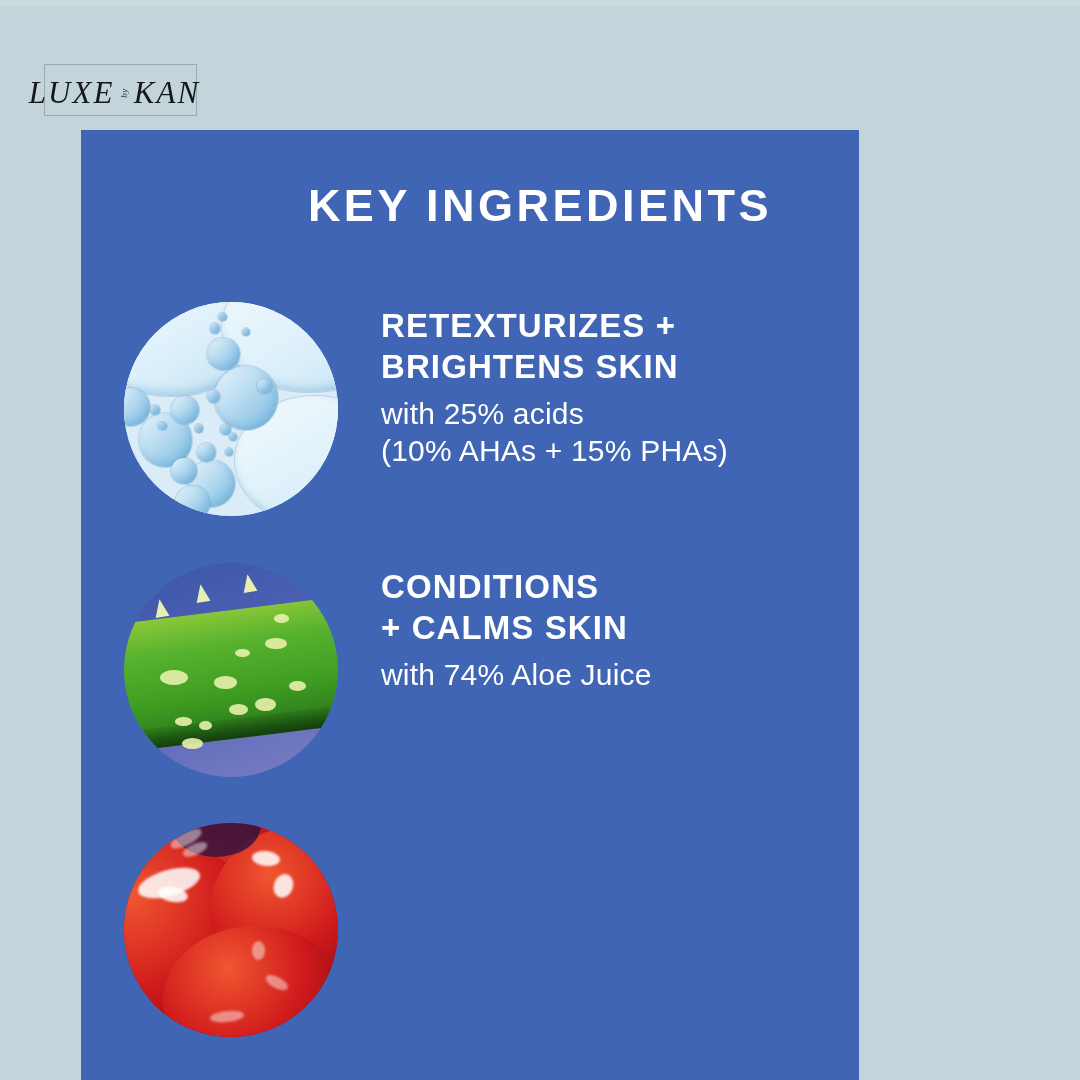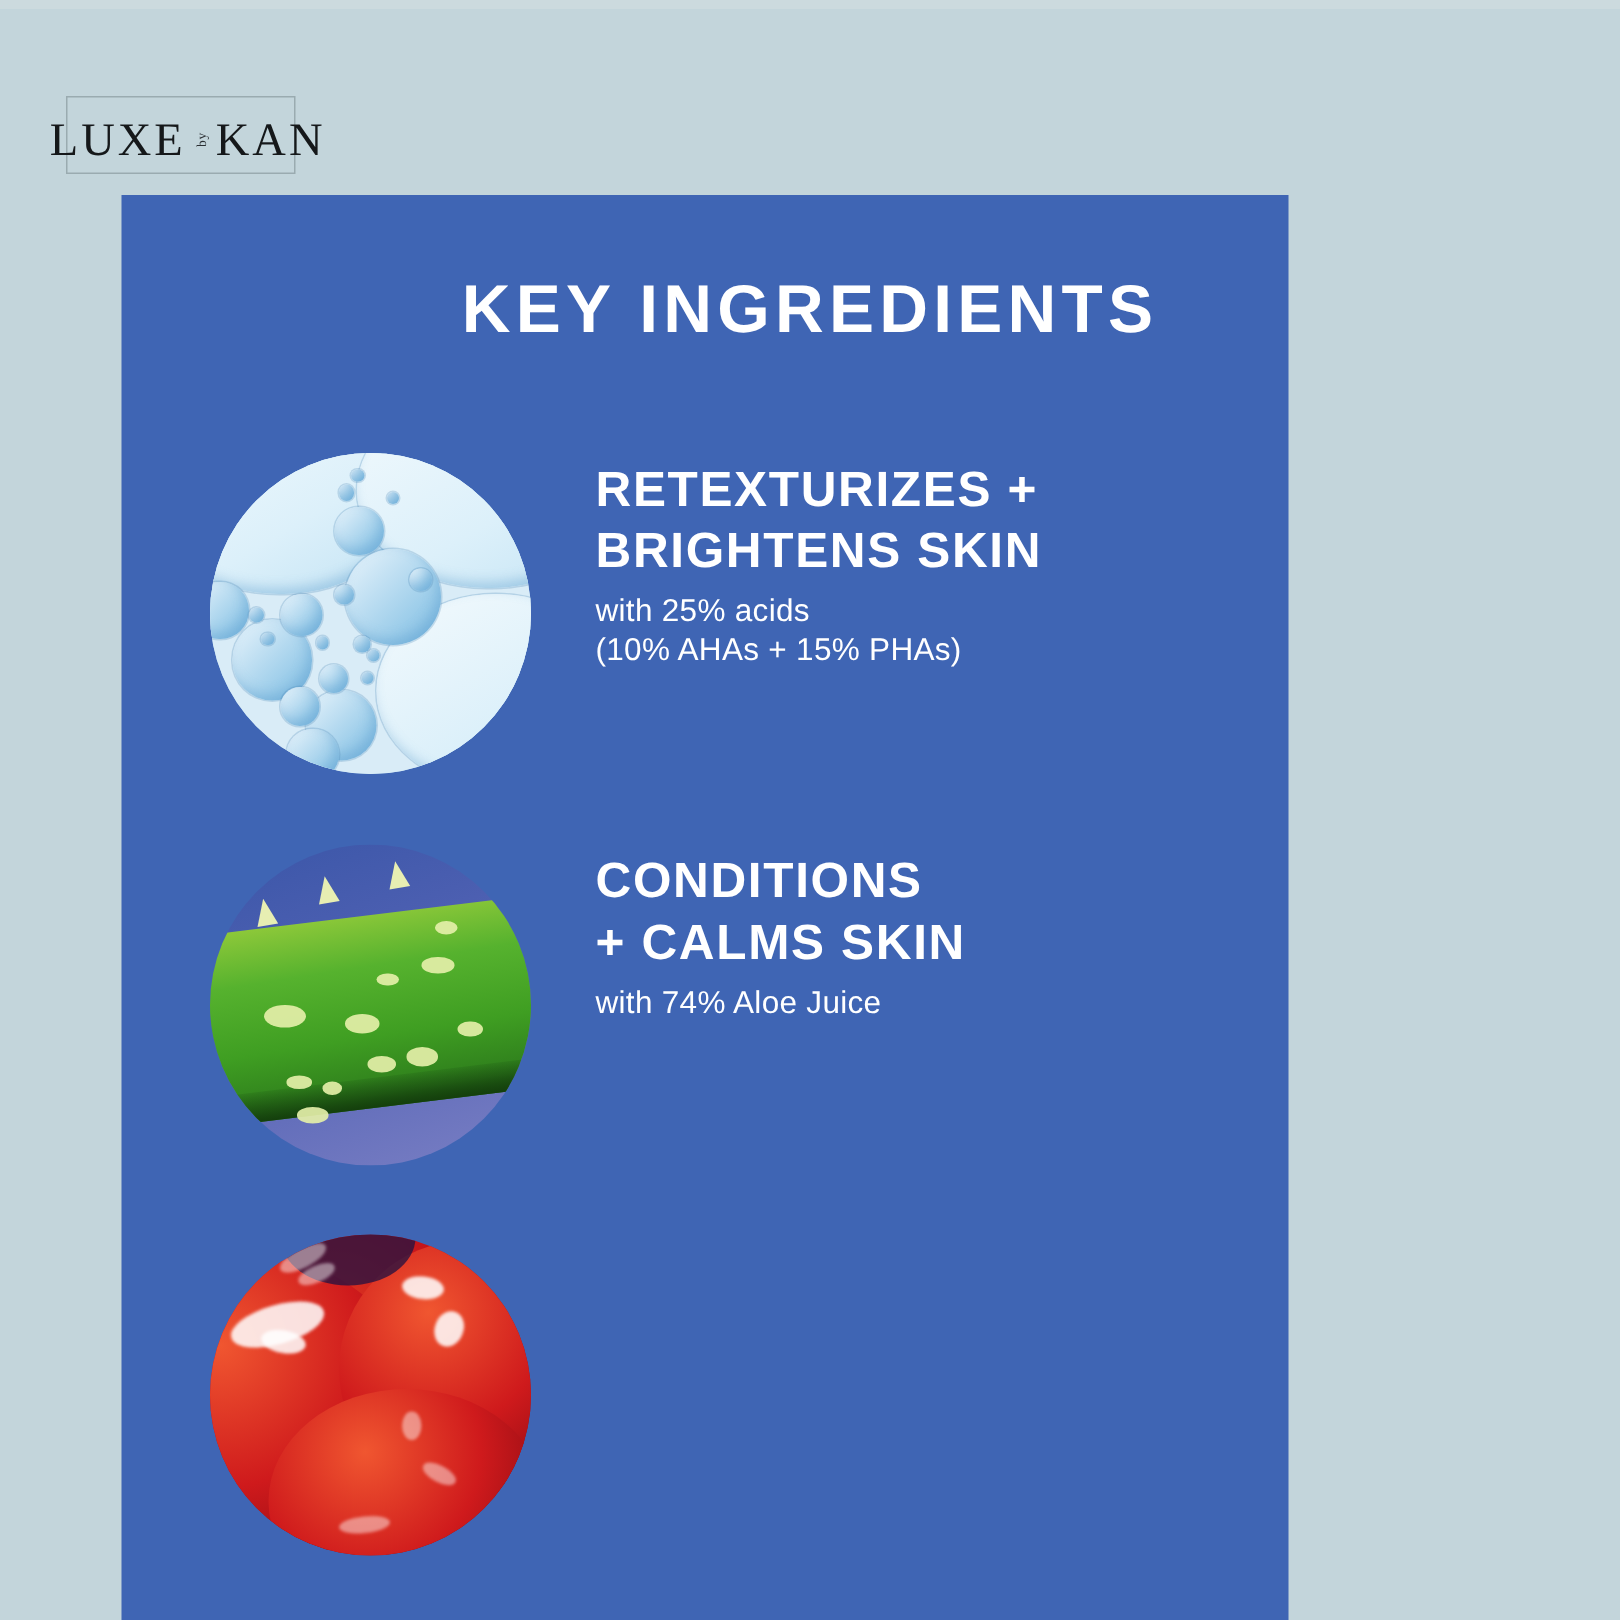--- a/index.html
+++ b/index.html
@@ -42,26 +42,27 @@
     box-sizing: border-box;
   }
   .logo-text {
     position: absolute;
     left: 0;
     top: 0;
     width: 205px;
     height: 70px;
     display: flex;
     align-items: center;
-    justify-content: flex-end;
+    justify-content: center;
     font-family: "Liberation Serif", serif;
     font-size: 31px;
     letter-spacing: 2px;
     color: #15181a;
     white-space: nowrap;
+    font-style: italic;
   }
   .logo-by {
     display: inline-block;
     font-size: 9px;
     letter-spacing: 0.5px;
     transform: rotate(-90deg);
     margin: 0 5px;
     color: #2a2f33;
   }
 
@@ -86,21 +87,20 @@
     font-weight: bold;
     letter-spacing: 3.5px;
   }
 
   
   .rows {
     position: absolute;
     left: 0;
     top: 170px;
     width: 918px;
-    padding-left: 16px;
   }
   .row {
     position: relative;
     height: 248px;
     display: flex;
     align-items: flex-start;
   }
   .row-2 { margin-top: 13px; }
   .row-3 { margin-top: 12px; }
 
@@ -210,21 +210,21 @@
   .headline {
     color: #ffffff;
     font-size: 33px;
     font-weight: bold;
     letter-spacing: 1.1px;
     line-height: 1.24;
     white-space: pre-line;
   }
   .subline {
     color: #ffffff;
-    font-size: 21px;
+    font-size: 30px;
     font-weight: normal;
     letter-spacing: 0.2px;
     line-height: 1.25;
     margin-top: 7px;
     white-space: pre-line;
   }
 </style>
 </head>
 <body>
 

